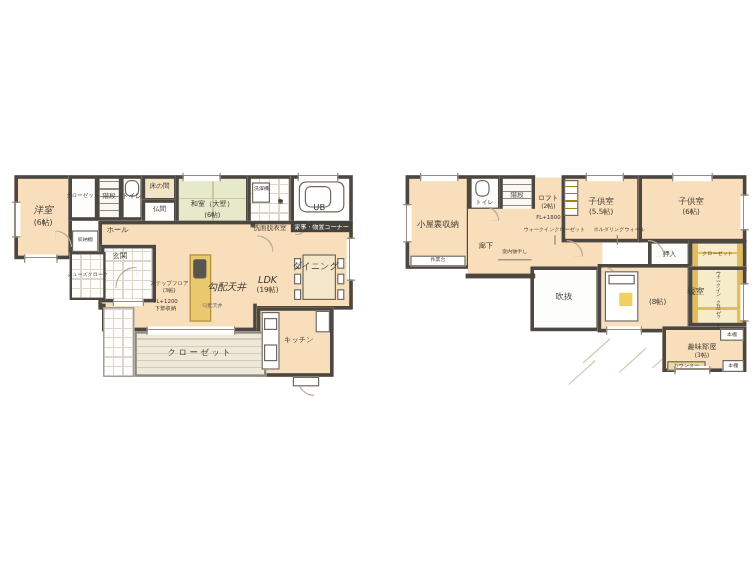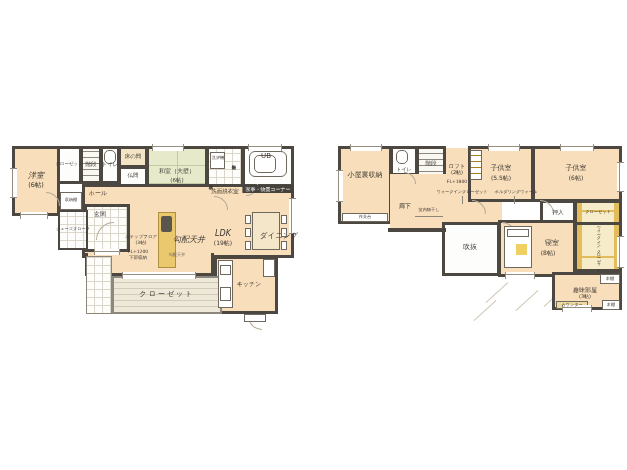--- a/index.html
+++ b/index.html
@@ -116,35 +116,35 @@
     <div class="lbl f55" style="left:91px;top:164px;">階段</div>
     <div class="lbl f55" style="left:110px;top:164px;">トイレ</div>
     <div class="lbl f55" style="left:133px;top:156px;">床の間</div>
     <div class="lbl f55" style="left:133px;top:175px;">仏間</div>
     <div class="lbl f6" style="left:177px;top:171px;">和室（大壁）</div>
     <div class="lbl f55" style="left:177px;top:180px;">(6帖)</div>
     <div class="lbl f42" style="left:218px;top:158px;">洗濯機</div>
     <div class="lbl f42 vert" style="left:233px;top:164px;">室内物干し</div>
     <div class="lbl f42 vert" style="left:210px;top:182px;">収納棚</div>
     <div class="lbl f55" style="left:225px;top:191px;">洗面脱衣室</div>
-    <div class="lbl f7" style="left:266px;top:157px;">UB</div>
+    <div class="lbl f7" style="left:266px;top:174px;">UB</div>
     <div class="badge f5" style="left:268px;top:189px;">家事・物置コーナー</div>
     <div class="lbl f6" style="left:98px;top:193px;">ホール</div>
     <div class="lbl f42" style="left:71px;top:200px;">収納棚</div>
     <div class="lbl f6" style="left:100px;top:214px;">玄関</div>
     <div class="lbl f42" style="left:73px;top:229px;">シューズクローク</div>
     <div class="lbl f45" style="left:141px;top:237px;">ステップフロア</div>
     <div class="lbl f45" style="left:141px;top:243px;">(3帖)</div>
     <div class="lbl f45" style="left:138px;top:252px;">FL+1200</div>
     <div class="lbl f45" style="left:138px;top:258px;">下部収納</div>
     <div class="lbl f8" style="left:189px;top:240px;">勾配天井</div>
     <div class="lbl f8" style="left:223px;top:234px;">LDK</div>
     <div class="lbl f6" style="left:223px;top:243px;">(19帖)</div>
     <div class="lbl f42 gray" style="left:177px;top:255px;">勾配天井</div>
-    <div class="lbl f75" style="left:263px;top:236px;margin-left:16px;">ダイニング</div>
+    <div class="lbl f75" style="left:263px;top:222px;">ダイニング</div>
     <div class="lbl f6" style="left:249px;top:284px;">キッチン</div>
     <div class="lbl f7 sp" style="left:167px;top:295px;">クローゼット</div>
   </div>
 
   <div>
 
     <div class="room peach" style="left:338px;top:146px;width:54px;height:78px;"></div>
     <div class="room white" style="left:390px;top:146px;width:28px;height:30px;"></div>
     <div class="room stairsgrid" style="left:416px;top:146px;width:30px;height:40px;"></div>
     <div class="fill peach" style="left:446px;top:148px;width:24px;height:52px;"></div>
@@ -186,39 +186,39 @@
     <div class="arc" style="left:404px;top:172px;width:12px;height:12px;transform:rotate(90deg);"></div>
 
     <div class="leader" style="left:462px;top:196px;width:1px;height:8px;"></div>
     <div class="leader" style="left:514px;top:196px;width:1px;height:8px;"></div>
 
     <div class="diag" style="left:482px;top:292px;"></div>
     <div class="diag" style="left:512px;top:300px;"></div>
     <div class="diag" style="left:470px;top:310px;"></div>
     <div class="diag" style="left:540px;top:296px;"></div>
 
-    <div class="lbl f7" style="left:365px;top:176px;">小屋裏収納</div>
+    <div class="lbl f7" style="left:365px;top:188px;">小屋裏収納</div>
     <div class="lbl f42" style="left:365px;top:217px;">作業台</div>
     <div class="lbl f5" style="left:404px;top:170px;">トイレ</div>
     <div class="lbl f55" style="left:431px;top:163px;">階段</div>
     <div class="lbl f55" style="left:457px;top:166px;">ロフト</div>
     <div class="lbl f5" style="left:457px;top:173px;">(2帖)</div>
     <div class="lbl f45" style="left:457px;top:182px;">FL+1800</div>
     <div class="lbl f42" style="left:462px;top:192px;">ウォークインクローゼット</div>
     <div class="lbl f42" style="left:516px;top:192px;">ボルダリングウォール</div>
     <div class="lbl f6" style="left:405px;top:206px;">廊下</div>
     <div class="lbl f42" style="left:429px;top:210px;">室内物干し</div>
     <div class="lbl f7" style="left:470px;top:248px;">吹抜</div>
     <div class="lbl f7" style="left:501px;top:169px;">子供室</div>
     <div class="lbl f6" style="left:501px;top:178px;">(5.5帖)</div>
     <div class="lbl f7" style="left:576px;top:169px;">子供室</div>
     <div class="lbl f6" style="left:576px;top:178px;">(6帖)</div>
     <div class="lbl f55" style="left:558px;top:212px;">押入</div>
     <div class="lbl f42" style="left:598px;top:212px;">クローゼット</div>
-    <div class="lbl f7" style="left:552px;top:244px;text-align:center;">寝室</div>
+    <div class="lbl f7" style="left:580px;top:244px;text-align:center;">寝室</div>
     <div class="lbl f6" style="left:548px;top:253px;">(8帖)</div>
     <div class="lbl f42 vert" style="left:598px;top:246px;">ウォークインクローゼット</div>
     <div class="lbl f6" style="left:585px;top:290px;">趣味部屋</div>
     <div class="lbl f5" style="left:585px;top:297px;">(3帖)</div>
     <div class="lbl f42" style="left:572px;top:305px;">カウンター</div>
     <div class="lbl f42" style="left:610px;top:279px;">本棚</div>
     <div class="lbl f42" style="left:611px;top:305px;">本棚</div>
   </div>
 
 </div>

